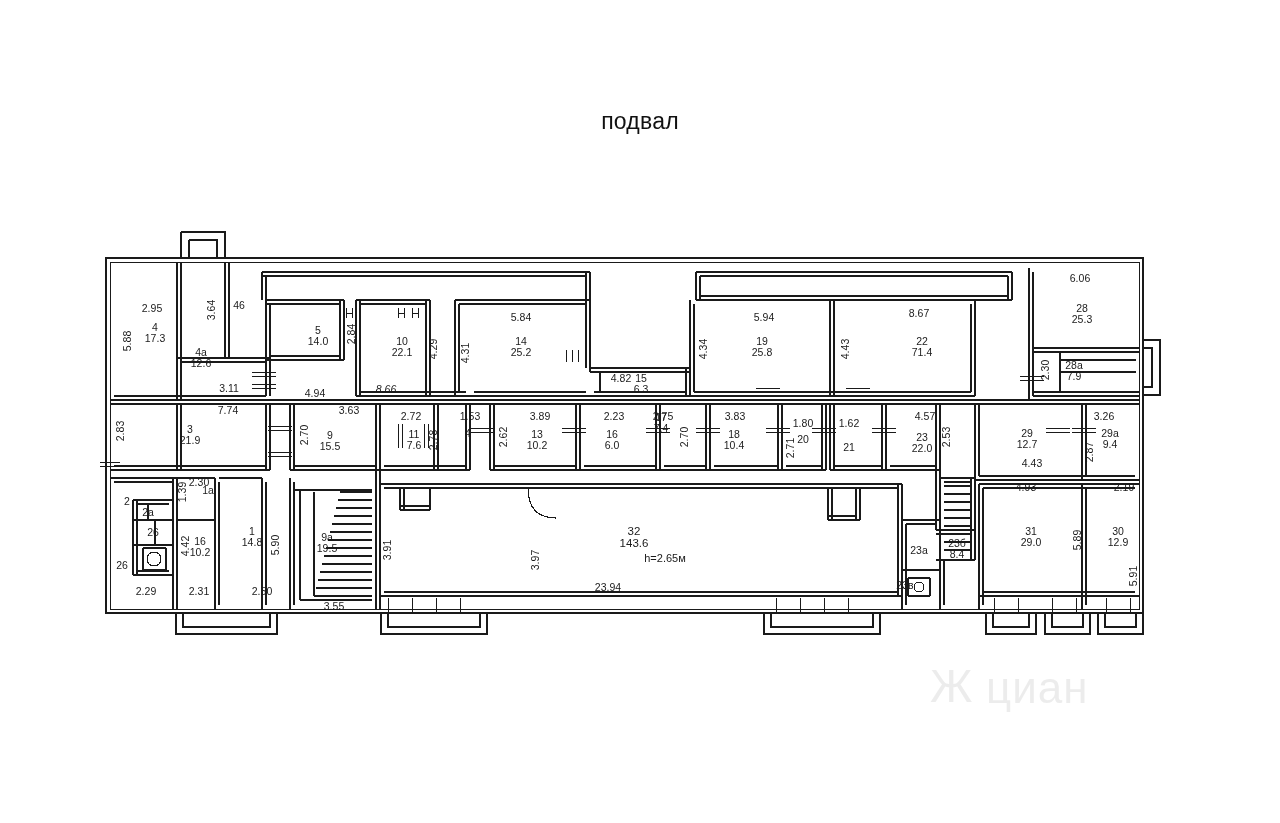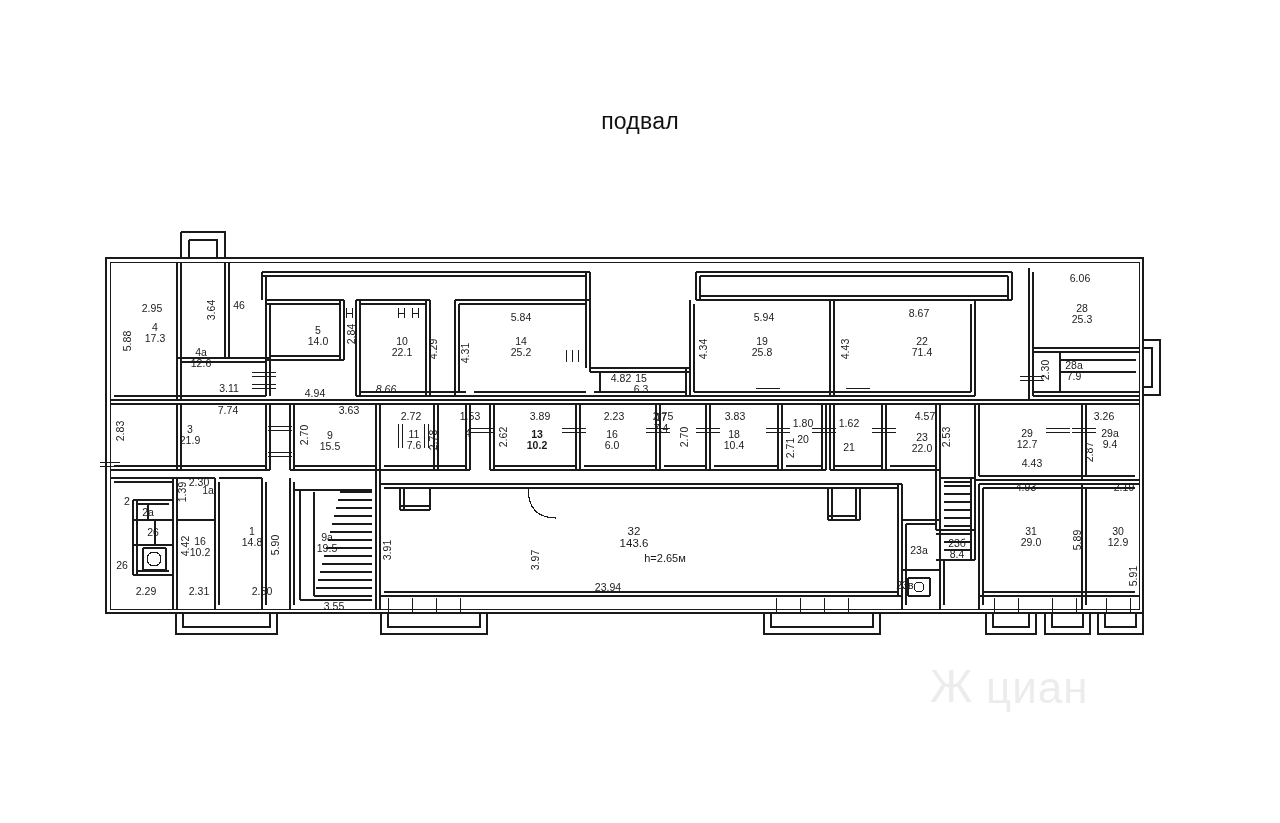--- a/index.html
+++ b/index.html
@@ -505,21 +505,21 @@
   <span class="num">11</span>
   <span class="area">7.6</span>
 </div>
 <div class="lbl dim vert" style="left:434px; top:440px;">2.78</div>
 <div class="lbl dim c" style="left:470px;  top:417px;">1.53</div>
 <div class="lbl room c" style="left:468px; top:434px;">
   <span class="num">4</span>
 </div>
 <div class="lbl dim vert" style="left:504px; top:437px;">2.62</div>
 <div class="lbl dim c" style="left:540px;  top:417px;">3.89</div>
-<div class="lbl room c" style="left:537px; top:440px;font-weight:bold;">
+<div class="lbl room c" style="left:537px; top:440px;">
   <span class="num">13</span>
   <span class="area">10.2</span>
 </div>
 <div class="lbl dim c" style="left:614px;  top:417px;">2.23</div>
 <div class="lbl room c" style="left:612px; top:440px;">
   <span class="num">16</span>
   <span class="area">6.0</span>
 </div>
 <div class="lbl dim c" style="left:663px;  top:417px;">2.75</div>
 <div class="lbl room c" style="left:661px; top:423px;">

